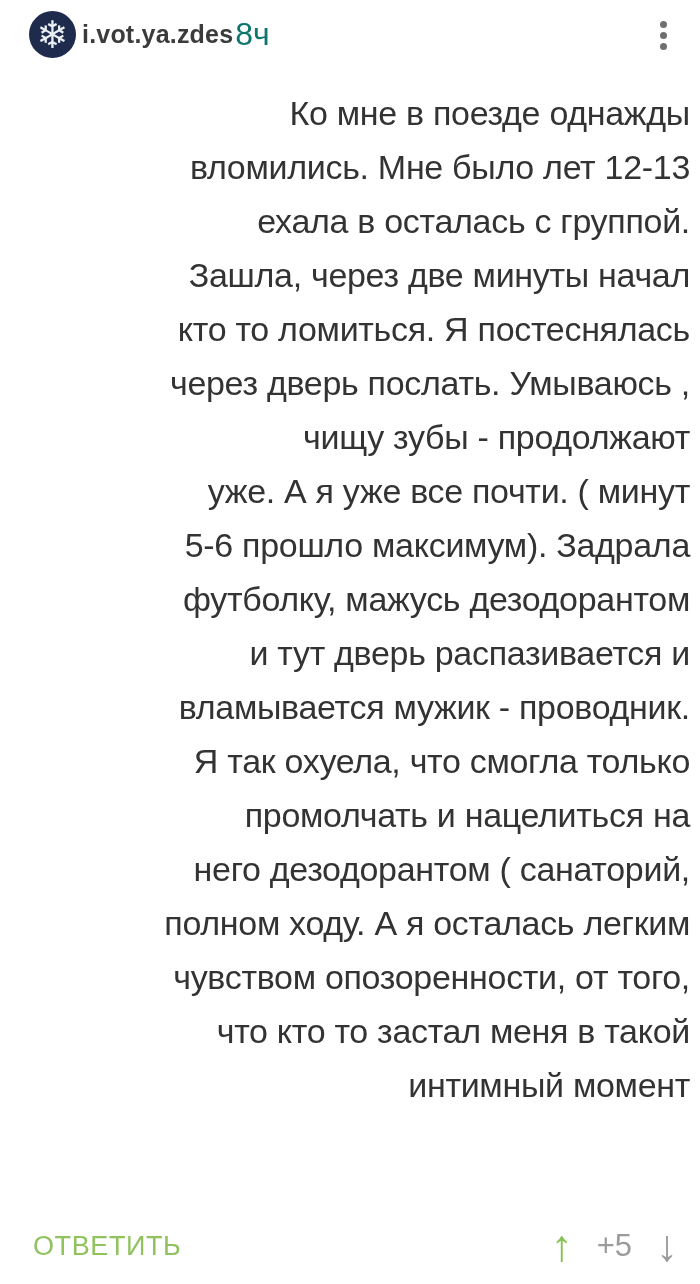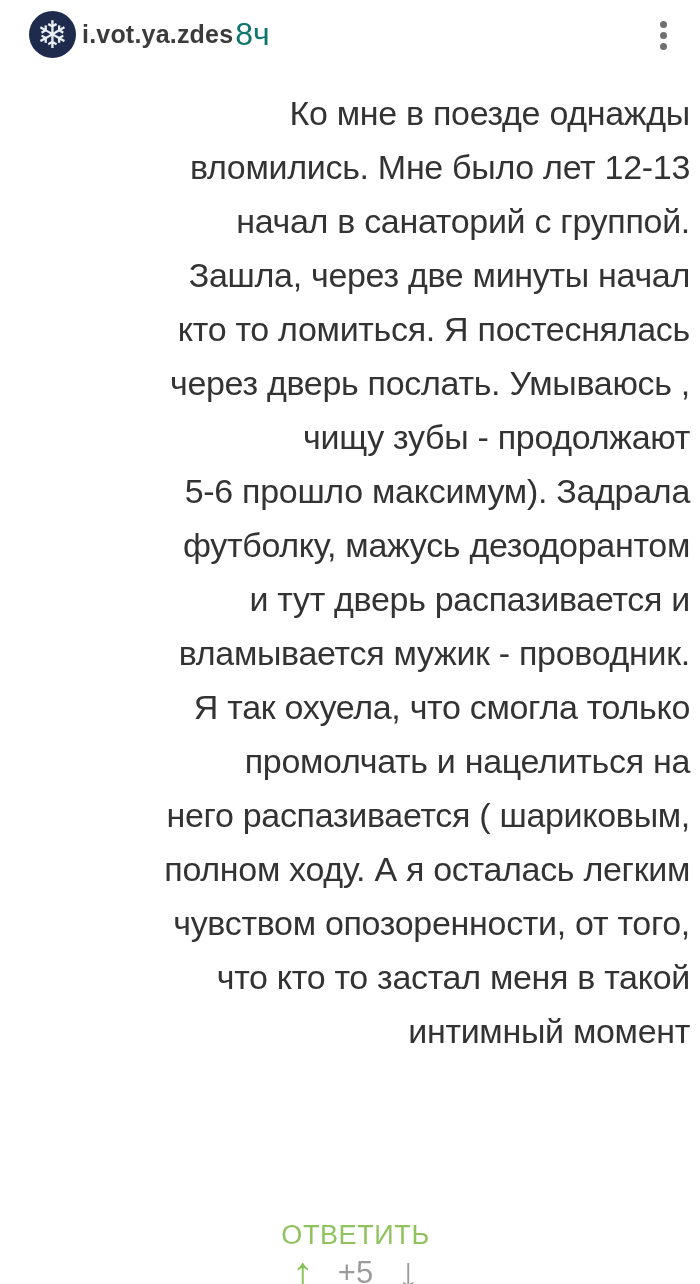--- a/index.html
+++ b/index.html
@@ -81,21 +81,20 @@
   }
 
   
   .footer {
     position: absolute;
     left: 33px; right: 22px;
     top: 1220px; height: 52px;
     display: flex;
     align-items: center;
     justify-content: space-between;
-    flex-direction: column;
   }
   .reply-button {
     font-size: 27px;
     font-weight: 500;
     color: #90c25e;
     letter-spacing: 0.6px;
     cursor: pointer;
     background: none; border: none; padding: 0;
     font-family: "Liberation Sans", sans-serif;
   }
@@ -132,32 +131,33 @@
 
   <div class="kebab">
     <span class="dot"></span>
     <span class="dot"></span>
     <span class="dot"></span>
   </div>
 
   <div class="comment-body">
       <div class="line">Ко мне в поезде однажды</div>
       <div class="line">вломились. Мне было лет 12-13</div>
-      <div class="line">начал в санаторий с группой.</div>
+      <div class="line">ехала в осталась с группой.</div>
       <div class="line">Зашла, через две минуты начал</div>
       <div class="line">кто то ломиться. Я постеснялась</div>
       <div class="line">через дверь послать. Умываюсь ,</div>
       <div class="line">чищу зубы - продолжают</div>
+      <div class="line">уже. А я уже все почти. ( минут</div>
       <div class="line">5-6 прошло максимум). Задрала</div>
       <div class="line">футболку, мажусь дезодорантом</div>
       <div class="line">и тут дверь распазивается и</div>
       <div class="line">вламывается мужик - проводник.</div>
       <div class="line">Я так охуела, что смогла только</div>
       <div class="line">промолчать и нацелиться на</div>
-      <div class="line">него распазивается ( шариковым,</div>
+      <div class="line">него дезодорантом ( санаторий,</div>
       <div class="line">полном ходу. А я осталась легким</div>
       <div class="line">чувством опозоренности, от того,</div>
       <div class="line">что кто то застал меня в такой</div>
       <div class="line">интимный момент</div>
     </div>
 
   <div class="footer">
     <button class="reply-button">ОТВЕТИТЬ</button>
     <div class="rating-cluster">
       <span class="vote-arrow vote-up">↑</span>

